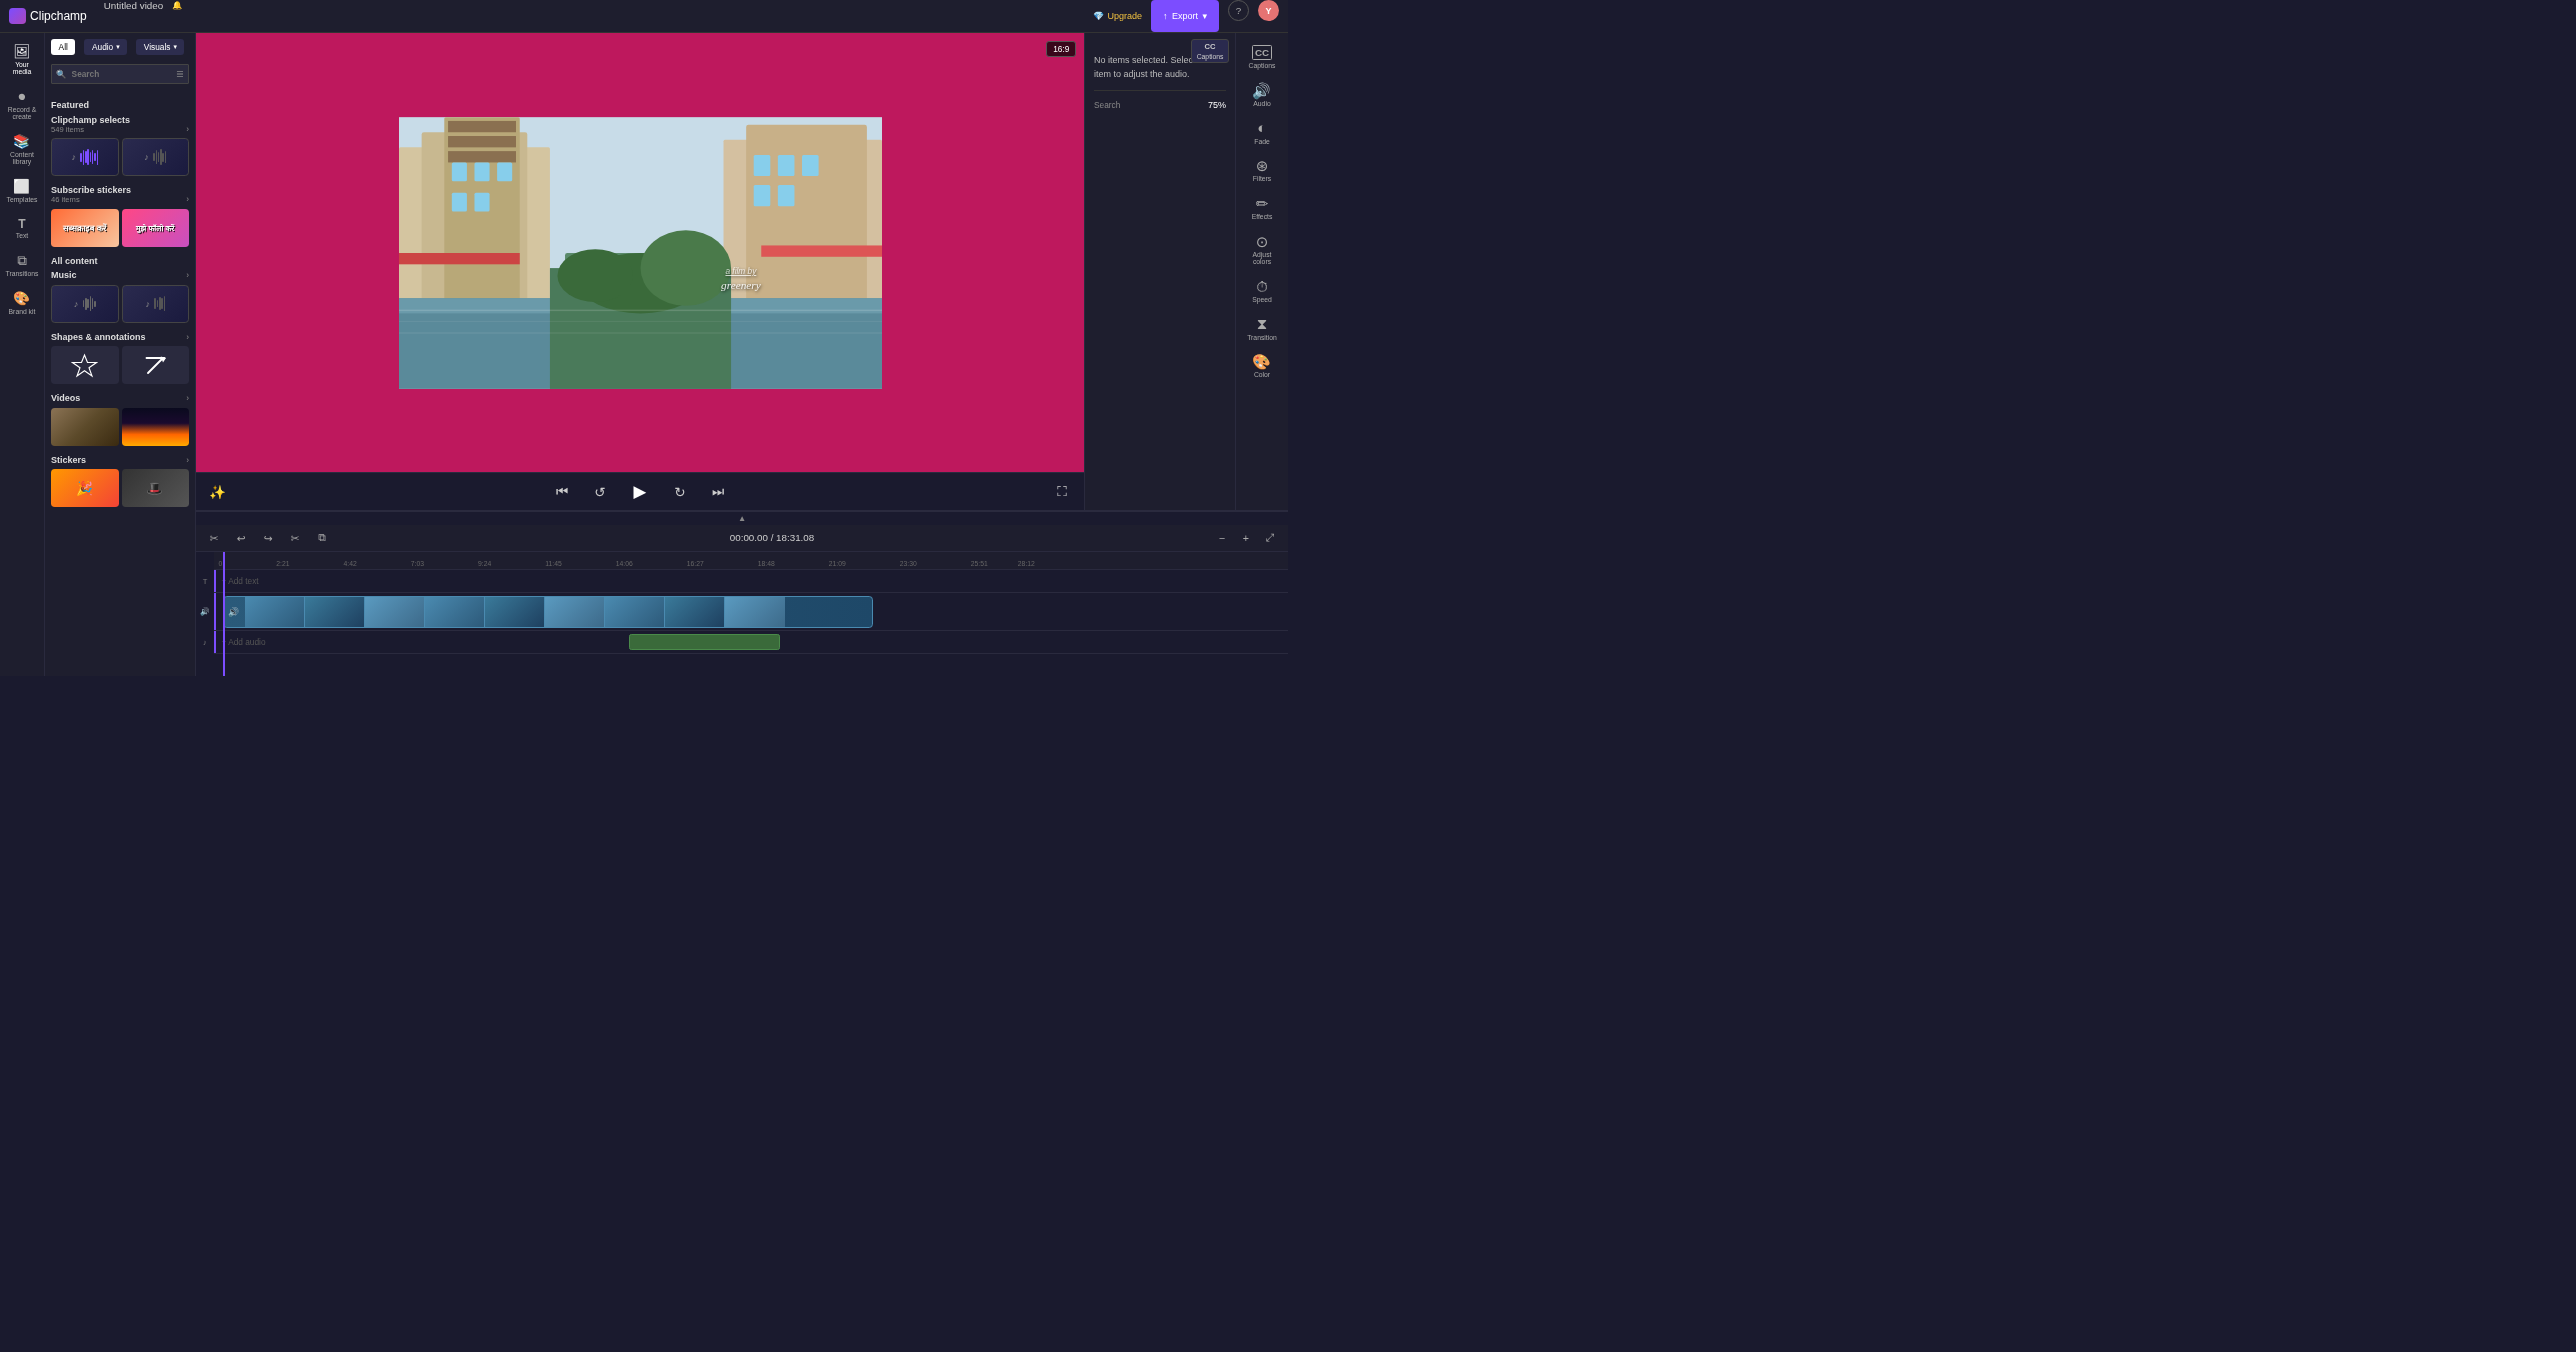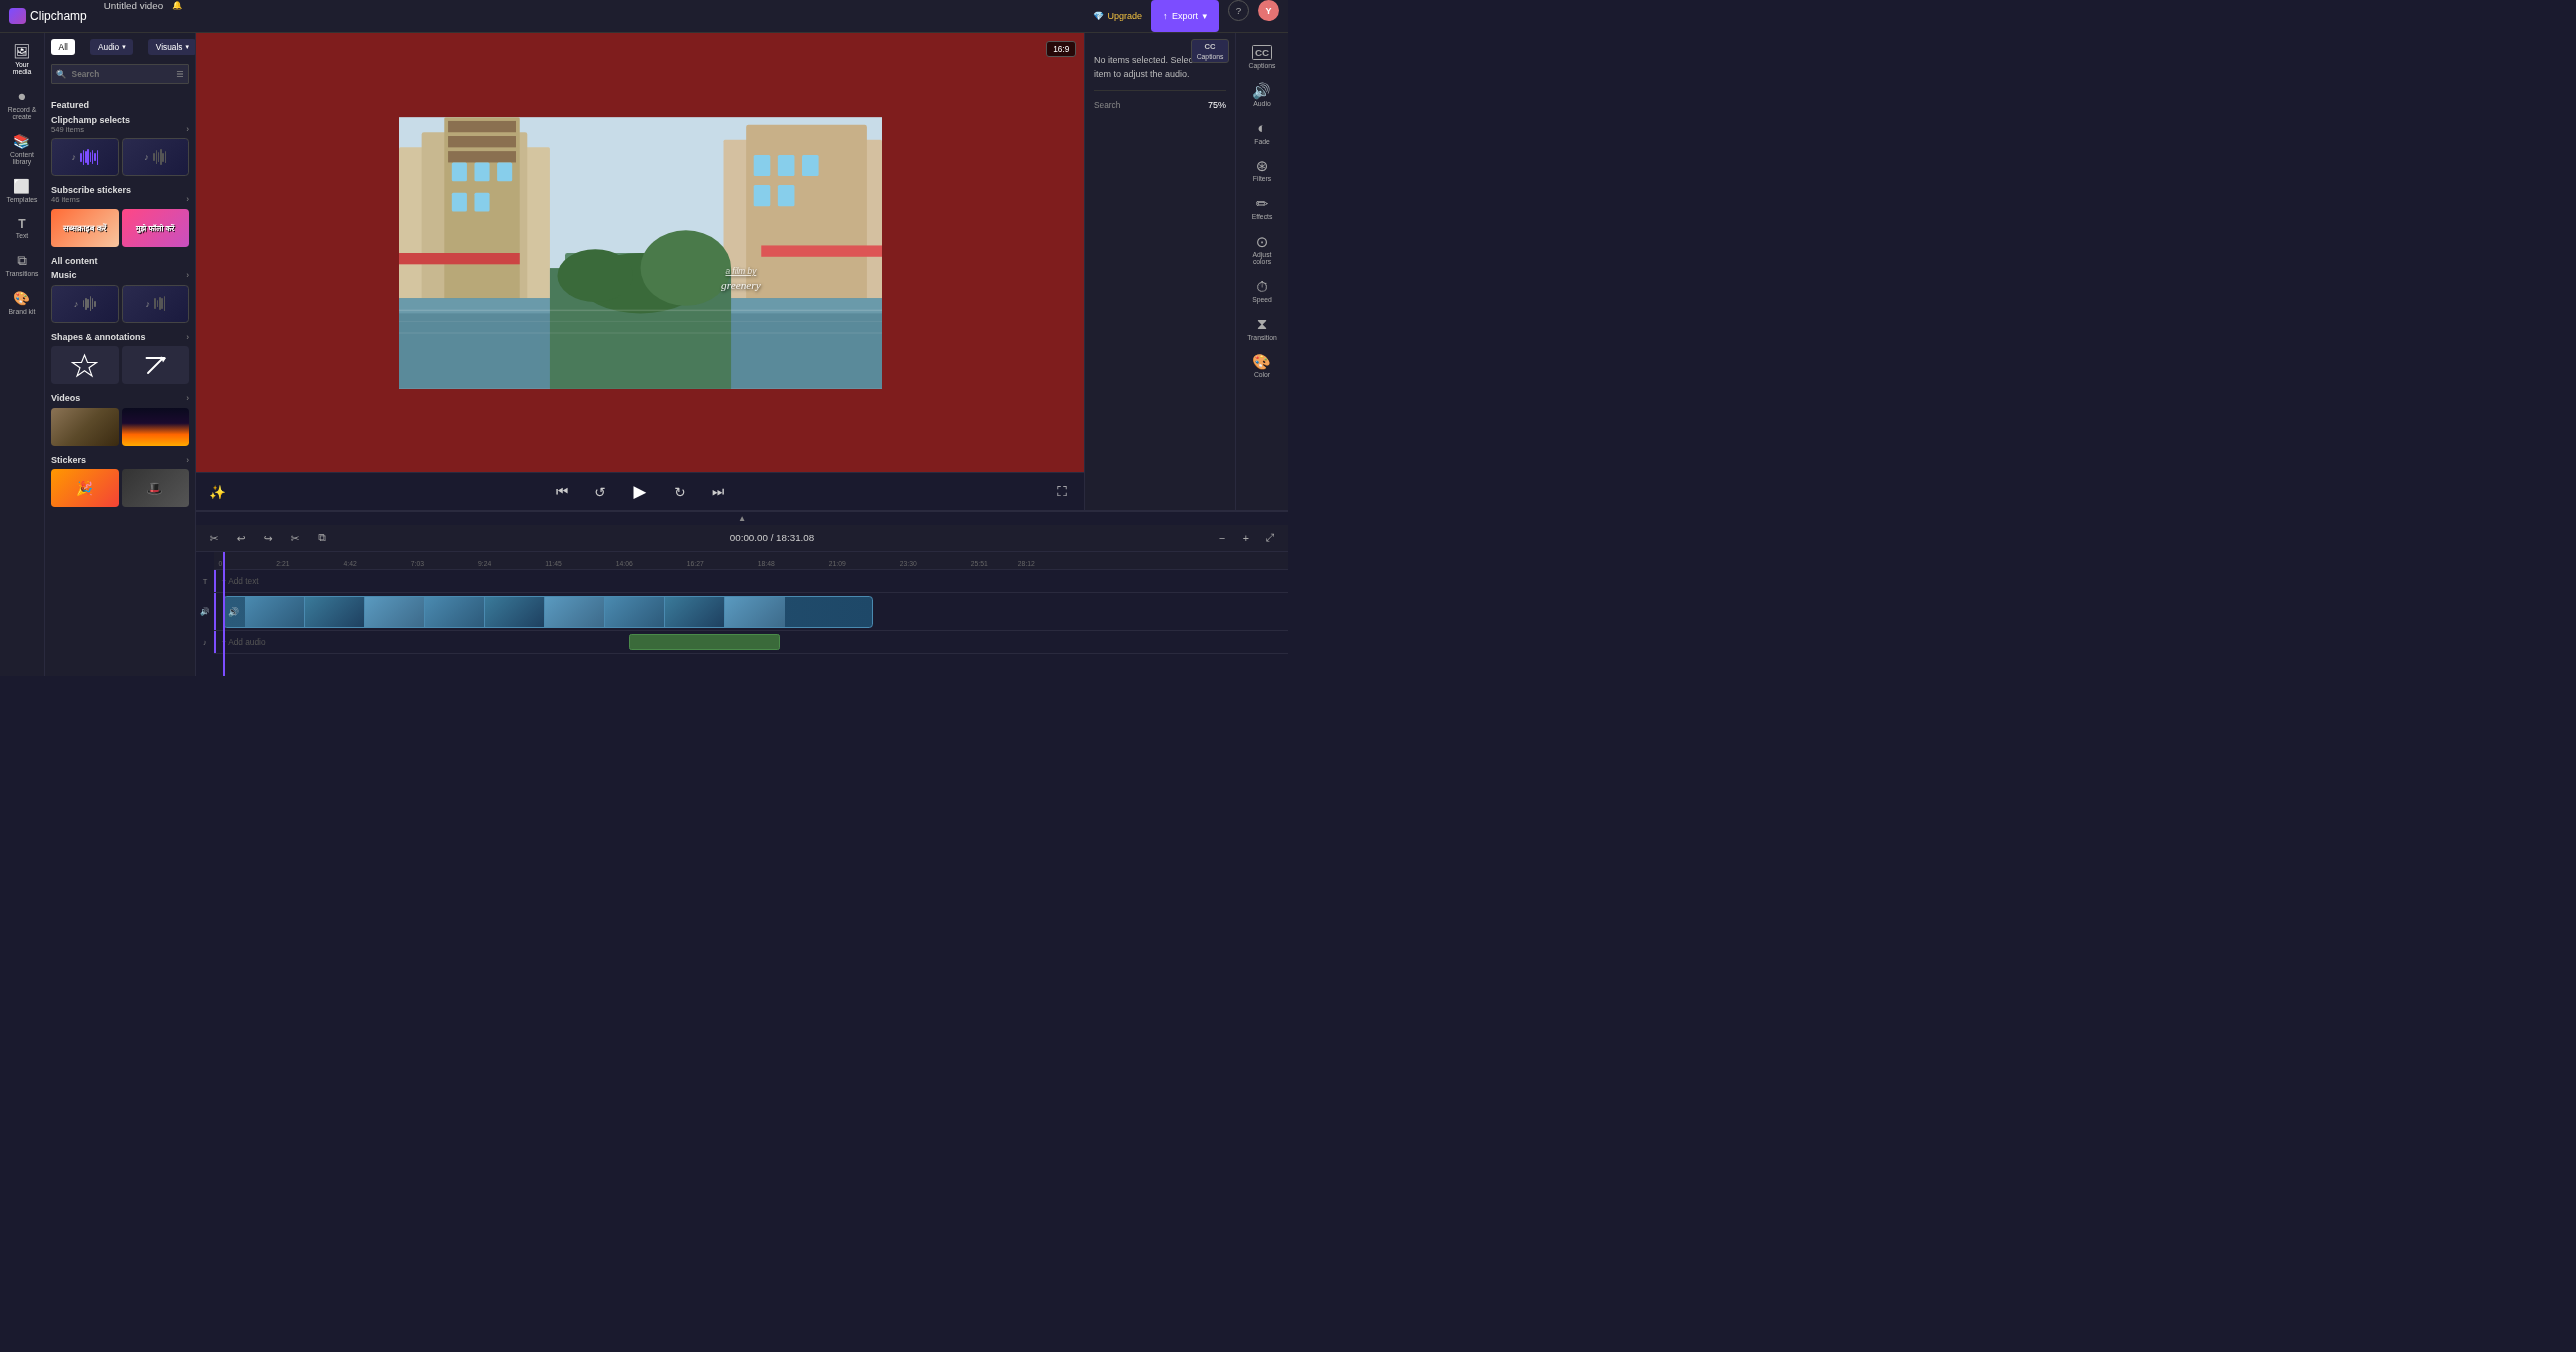--- a/index.html
+++ b/index.html
@@ -21,21 +21,21 @@
     .main { display: flex; flex: 1; overflow: hidden; }
 
     
     .sidebar-nav { width: 45px; background: #1e1e2e; display: flex; flex-direction: column; align-items: center; padding: 6px 0; gap: 3px; border-right: 0.8px solid #2a2a3e; flex-shrink: 0; }
     .sidebar-nav-item { width: 39px; display: flex; flex-direction: column; align-items: center; gap: 2.3px; padding: 6px 3px; border-radius: 4.5px; cursor: pointer; color: #aaa; font-size: 6.8px; text-align: center; }
     .sidebar-nav-item.active { color: #fff; }
     .nav-icon { font-size: 13.6px; line-height: 1; }
 
     
     .left-panel { width: 151px; background: #1e1e2e; border-right: 0.8px solid #2a2a3e; display: flex; flex-direction: column; overflow: hidden; flex-shrink: 0; }
-    .left-panel-filters { padding: 6px; display: flex; gap: 15px; align-items: center; }
+    .left-panel-filters { padding: 6px; display: flex; gap: 9px; align-items: center; }
     .filter-btn { background: #2d2d4e; border: none; color: #fff; font-size: 8.3px; padding: 3px 7.6px; border-radius: 3px; cursor: pointer; display: flex; align-items: center; gap: 3px; }
     .filter-btn.active { background: #fff; color: #000; }
     .filter-btn-chevron { font-size: 6.8px; }
     .search-bar { margin: 3px 6px 6px; position: relative; }
     .search-bar input { width: 100%; background: #2a2a3e; border: 0.8px solid #444; border-radius: 1px; color: #ccc; font-size: 8.3px; padding: 3.8px 6px 3.8px 19.6px; outline: none; font-weight: bold; }
     .search-icon-inner { position: absolute; left: 5.3px; top: 50%; transform: translateY(-50%); color: #888; font-size: 8.3px; }
     .sort-icon { position: absolute; right: 5.3px; top: 50%; transform: translateY(-50%); color: #888; font-size: 8.3px; cursor: pointer; }
     .left-panel-content { flex: 1; overflow-y: auto; padding: 3px 6px; }
     .section-title { font-size: 9px; font-weight: 600; color: #ddd; margin: 7.6px 0 4.5px; }
     .section-header { display: flex; justify-content: space-between; align-items: flex-end; margin-bottom: 4.5px; cursor: pointer; }
@@ -48,21 +48,21 @@
     .sticker-thumb { border-radius: 3.8px; overflow: hidden; background: linear-gradient(135deg, #ff6b35, #f7c59f); height: 38px; display: flex; align-items: center; justify-content: center; cursor: pointer; font-size: 13.6px; }
     .sticker-thumb2 { border-radius: 3.8px; overflow: hidden; background: linear-gradient(135deg, #ff4785, #c850c0); height: 38px; display: flex; align-items: center; justify-content: center; cursor: pointer; font-size: 13.6px; }
     .shape-thumb { border-radius: 3.8px; background: #2a2a3e; height: 38px; display: flex; align-items: center; justify-content: center; cursor: pointer; font-size: 18px; }
     .video-thumb { border-radius: 3.8px; background: linear-gradient(135deg, #4a3728, #2a2010); height: 38px; display: flex; align-items: center; justify-content: center; cursor: pointer; overflow: hidden; }
     .video-thumb-img { width: 100%; height: 100%; background: linear-gradient(135deg, #8b7355 0%, #5c4a2a 50%, #3a2a10 100%); }
     .video-thumb-night { width: 100%; height: 100%; background: linear-gradient(180deg, #0a0a1e 0%, #1a0a2e 40%, #ff6600 70%, #ffaa00 100%); }
     .collapse-btn { background: none; border: none; color: #888; font-size: 8.3px; cursor: pointer; width: 100%; text-align: center; padding: 3px; }
 
     
     .center-area { flex: 1; display: flex; flex-direction: column; background: #141421; overflow: hidden; }
-    .preview-area { flex: 1; display: flex; align-items: center; justify-content: center; position: relative; background: #7f1d1d; }
+    .preview-area { flex: 1; display: flex; align-items: center; justify-content: center; position: relative; background: #be185d; }
     .aspect-badge { position: absolute; top: 7.6px; right: 7.6px; background: rgba(0,0,0,0.7); border: 0.8px solid #555; color: #fff; font-size: 8.3px; padding: 2.3px 6px; border-radius: 3px; }
 
     
     .playback-bar { height: 38px; background: #1a1a2e; display: flex; align-items: center; justify-content: center; gap: 12px; border-top: 0.8px solid #2a2a3e; position: relative; flex-shrink: 0; }
     .ctrl-btn { background: none; border: none; color: #ccc; font-size: 13.6px; cursor: pointer; width: 26px; height: 26px; border-radius: 50%; display: flex; align-items: center; justify-content: center; }
     .play-btn { background: none; border: none; color: #fff; font-size: 16.6px; cursor: pointer; width: 30px; height: 30px; border-radius: 50%; display: flex; align-items: center; justify-content: center; }
     .playback-left { position: absolute; left: 9px; display: flex; align-items: center; gap: 6px; }
     .playback-right { position: absolute; right: 9px; display: flex; align-items: center; gap: 6px; }
 
     

